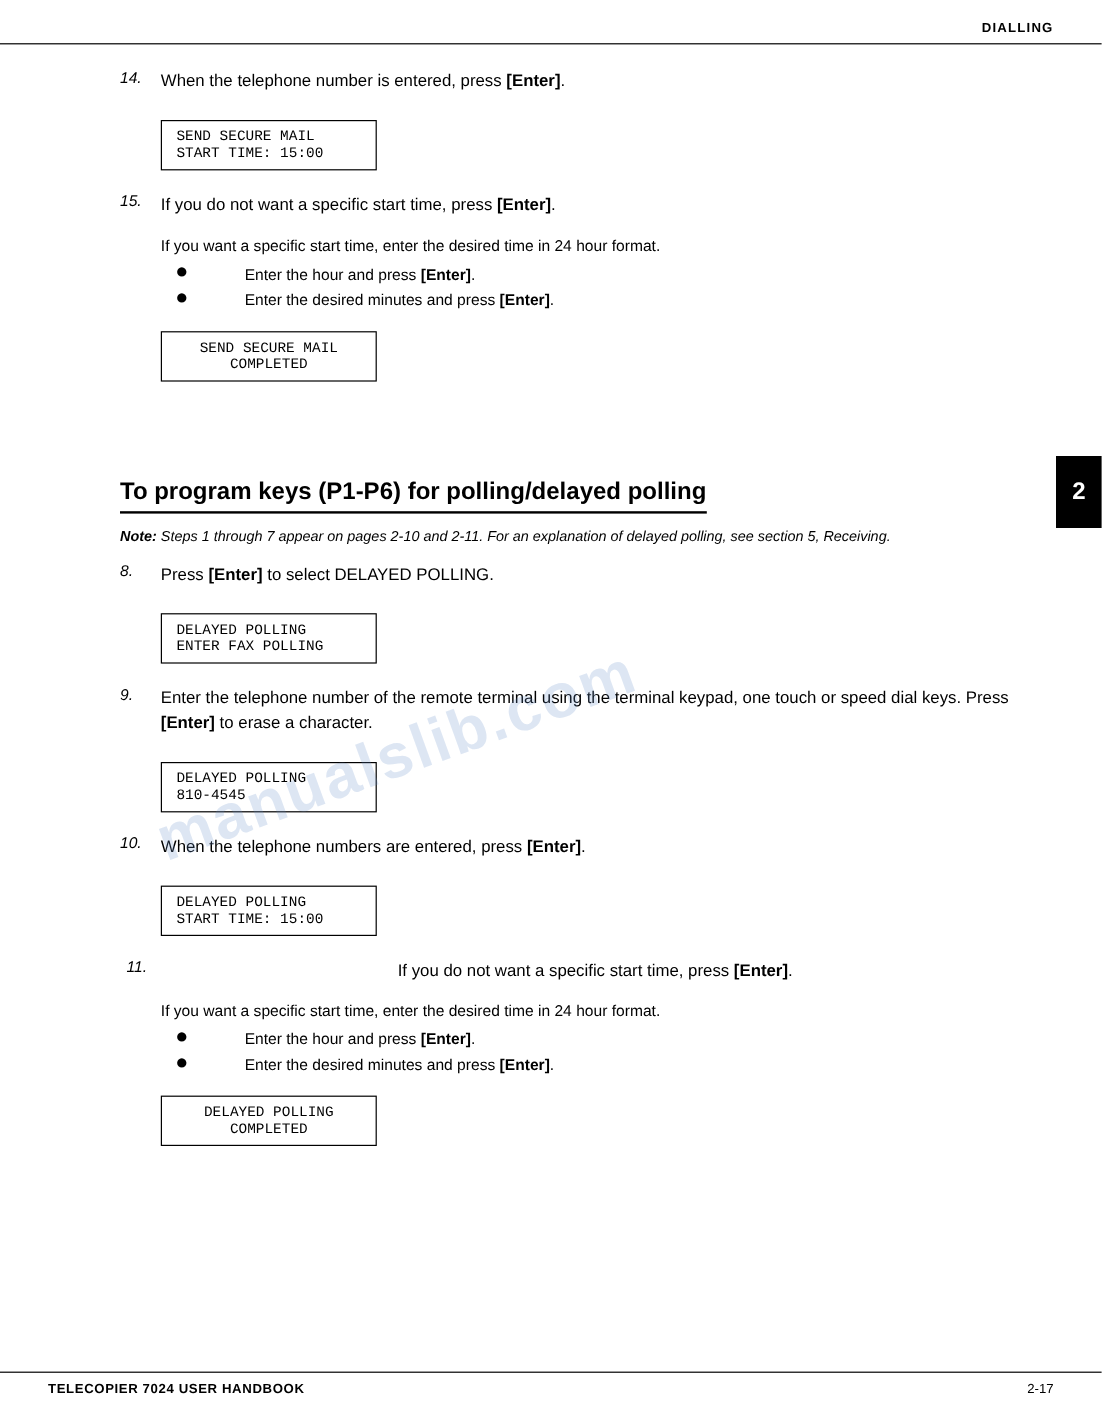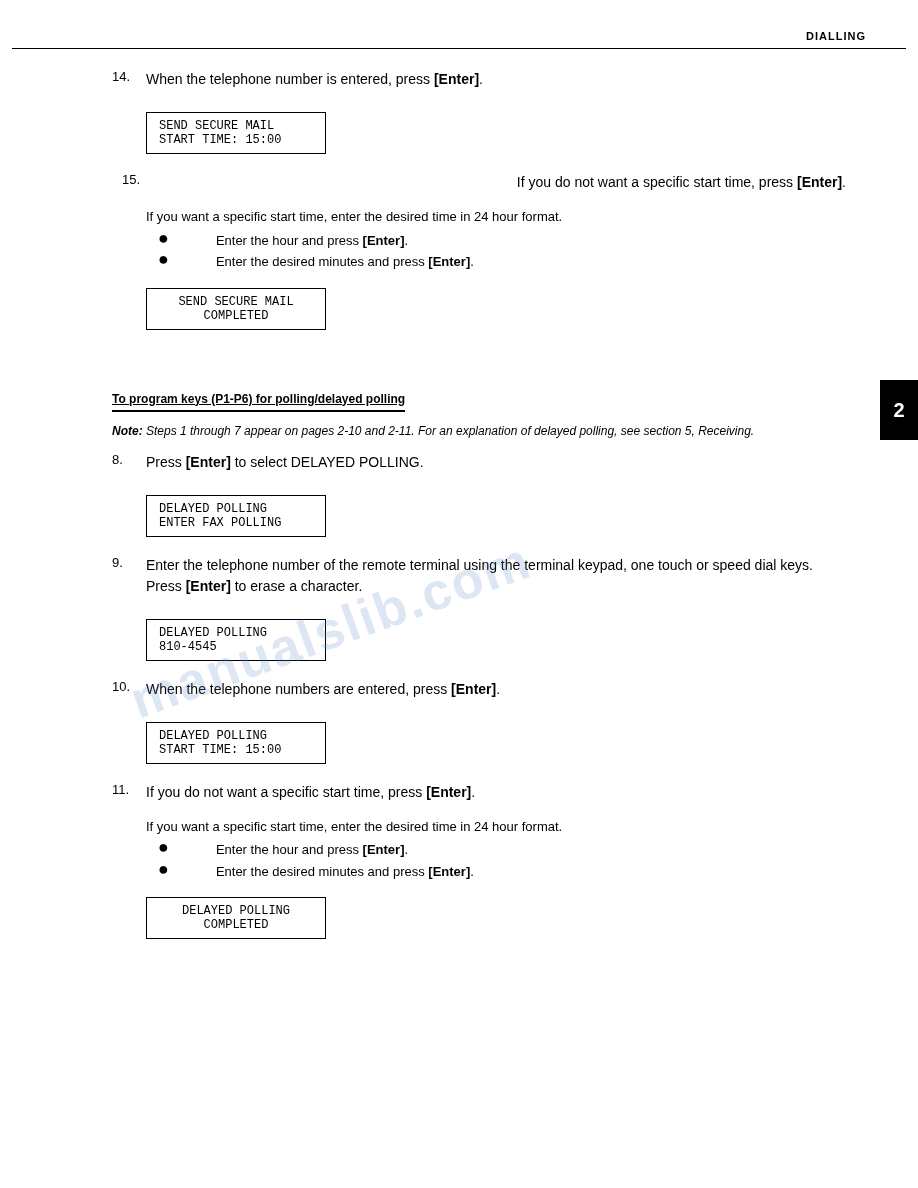--- a/index.html
+++ b/index.html
@@ -9,21 +9,21 @@
       background: #fff;
       color: #000;
       width: 918px;
       min-height: 1188px;
       position: relative;
     }
 
     .page {
       width: 918px;
       min-height: 1188px;
-      padding: 12px;
+      padding: 0;
       position: relative;
       background: #fff;
     }
 
     
     .page-header {
       display: flex;
       justify-content: flex-end;
       padding: 18px 40px 6px 40px;
       border-bottom: 1px solid #000;
@@ -63,20 +63,21 @@
     .step {
       margin-bottom: 14px;
       display: flex;
       align-items: flex-start;
       gap: 6px;
     }
     .step-number {
       font-size: 13px;
       min-width: 28px;
       padding-top: 0;
+      font-style: italic;
     }
     .step-text {
       font-size: 14px;
       line-height: 1.5;
       flex: 1;
     }
 
     
     .lcd-box {
       border: 1.5px solid #000;
@@ -125,27 +126,26 @@
       margin-top: -2px;
     }
     .bullet-text {
       font-size: 13px;
       line-height: 1.5;
       margin-left: 41px;
     }
 
     
     .section-heading {
-      font-size: 12px;
-      font-weight: bold;
-      margin: 24px 0 10px 0;
+      font-size: 20px;
+      font-weight: bold;
+      margin: 43px 0 10px 0;
       border-bottom: 2px solid #000;
       padding-bottom: 4px;
       display: inline-block;
-      text-decoration: underline;
     }
 
     
     .note-text {
       font-style: italic;
       font-size: 12px;
       line-height: 1.5;
       margin-bottom: 12px;
     }
 
@@ -209,21 +209,21 @@
       <div class="step-text">
         When the telephone number is entered, press <strong>[Enter]</strong>.
       </div>
     </div>
     <div class="lcd-box">
       <div>SEND SECURE MAIL</div>
       <div>START TIME:    15:00</div>
     </div>
 
     
-    <div class="step" style="margin-top:10px;text-align:right;">
+    <div class="step" style="margin-top:10px;">
       <span class="step-number">15.</span>
       <div class="step-text">
         If you do not want a specific start time, press <strong>[Enter]</strong>.
       </div>
     </div>
     <div class="sub-section">
       <div class="sub-text">
         If you want a specific start time, enter the desired time in 24 hour format.
       </div>
       <div class="bullet-list">
@@ -282,21 +282,21 @@
       <div class="step-text">
         When the telephone numbers are entered, press <strong>[Enter]</strong>.
       </div>
     </div>
     <div class="lcd-box">
       <div>DELAYED POLLING</div>
       <div>START TIME:    15:00</div>
     </div>
 
     
-    <div class="step" style="margin-top:10px;">
+    <div class="step" style="margin-top:10px;text-align:center;">
       <span class="step-number">11.</span>
       <div class="step-text">
         If you do not want a specific start time, press <strong>[Enter]</strong>.
       </div>
     </div>
     <div class="sub-section">
       <div class="sub-text">
         If you want a specific start time, enter the desired time in 24 hour format.
       </div>
       <div class="bullet-list">
@@ -310,14 +310,18 @@
         </div>
       </div>
     </div>
     <div class="lcd-box-center">
       <div>DELAYED POLLING</div>
       <div>     COMPLETED</div>
     </div>
 
   </div>
 
+  <div class="page-footer">
+    <span class="footer-left">TELECOPIER 7024 USER HANDBOOK</span>
+    <span class="footer-right">2-17</span>
+  </div>
 
 </div>
 
 </body></html>

